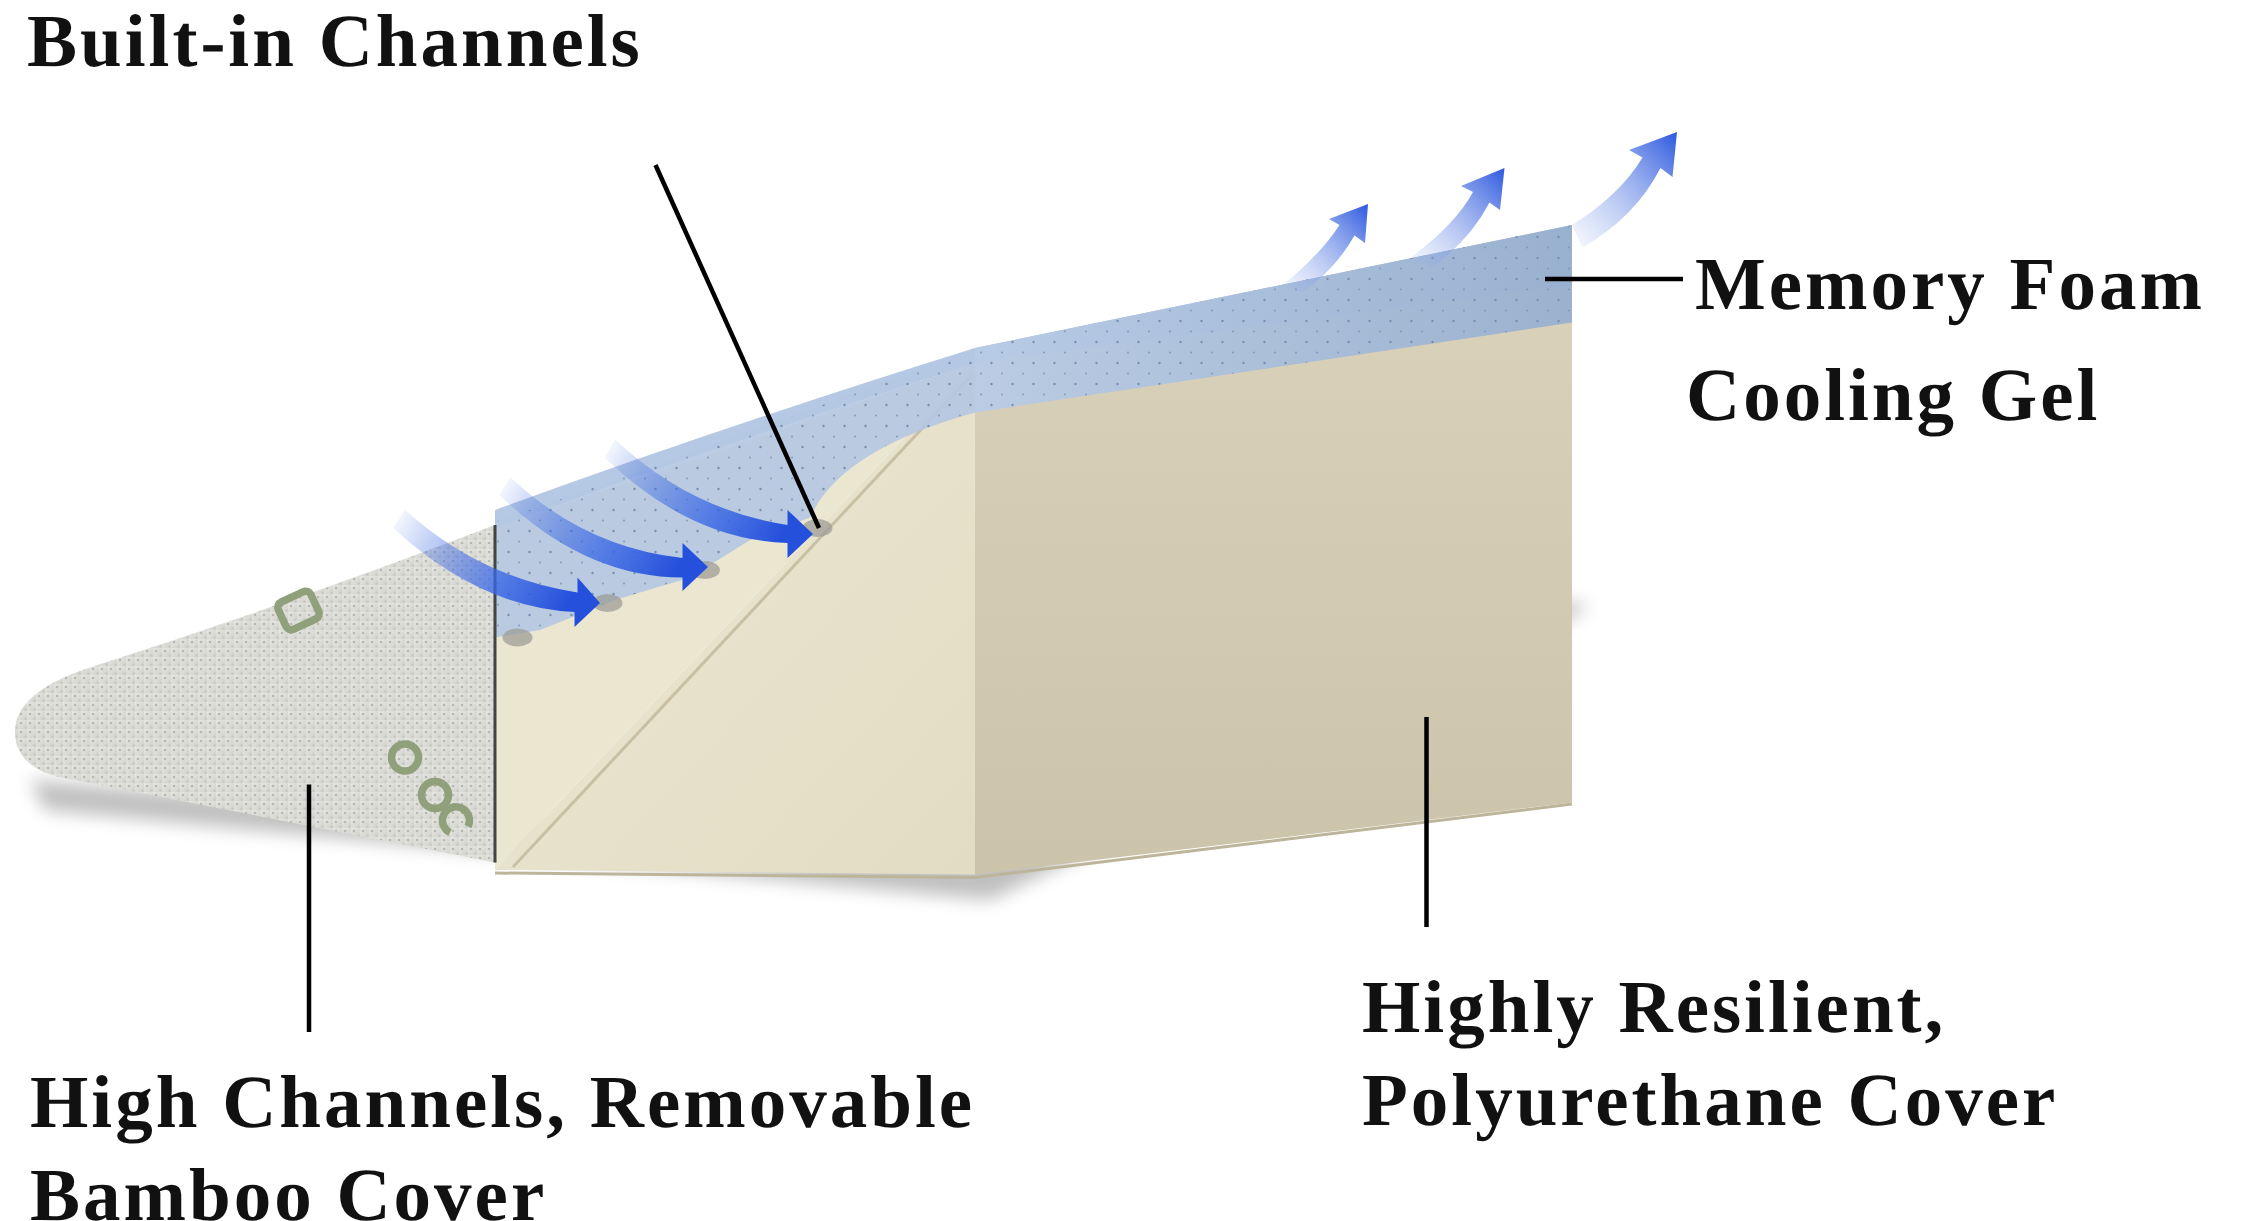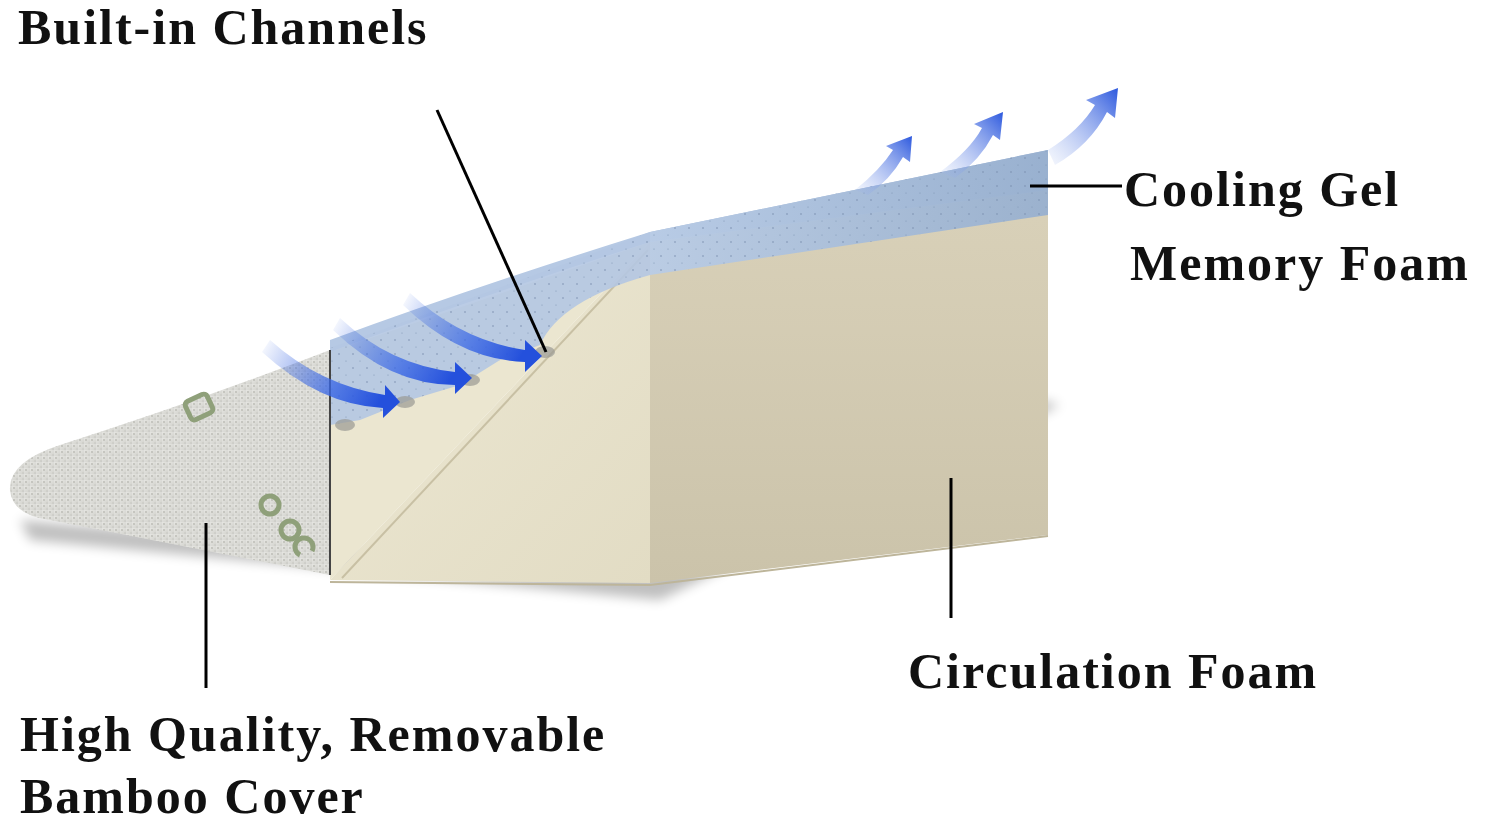--- a/index.html
+++ b/index.html
@@ -140,24 +140,25 @@
     <line x1="206" y1="523" x2="206" y2="688"></line>
     <line x1="951" y1="478" x2="951" y2="618"></line>
   </g>
 </svg>
 
 <div class="label" style="left:18px; top:-4px;">
   <span>Built-in Channels</span>
 </div>
 
 <div class="label" style="left:1124px; top:152px; line-height:74px;">
+  <span style="margin-left:6px;">Memory Foam</span>
   <span>Cooling Gel</span>
-  <span style="margin-left:6px;">Memory Foam</span>
 </div>
 
 <div class="label" style="left:20px; top:703px;">
-  <span>High Quality, Removable</span>
+  <span>High Channels, Removable</span>
   <span>Bamboo Cover</span>
 </div>
 
 <div class="label" style="left:908px; top:640px;">
-  <span>Circulation Foam</span>
+  <span>Highly Resilient,</span>
+  <span>Polyurethane Cover</span>
 </div>
 
 </body></html>

